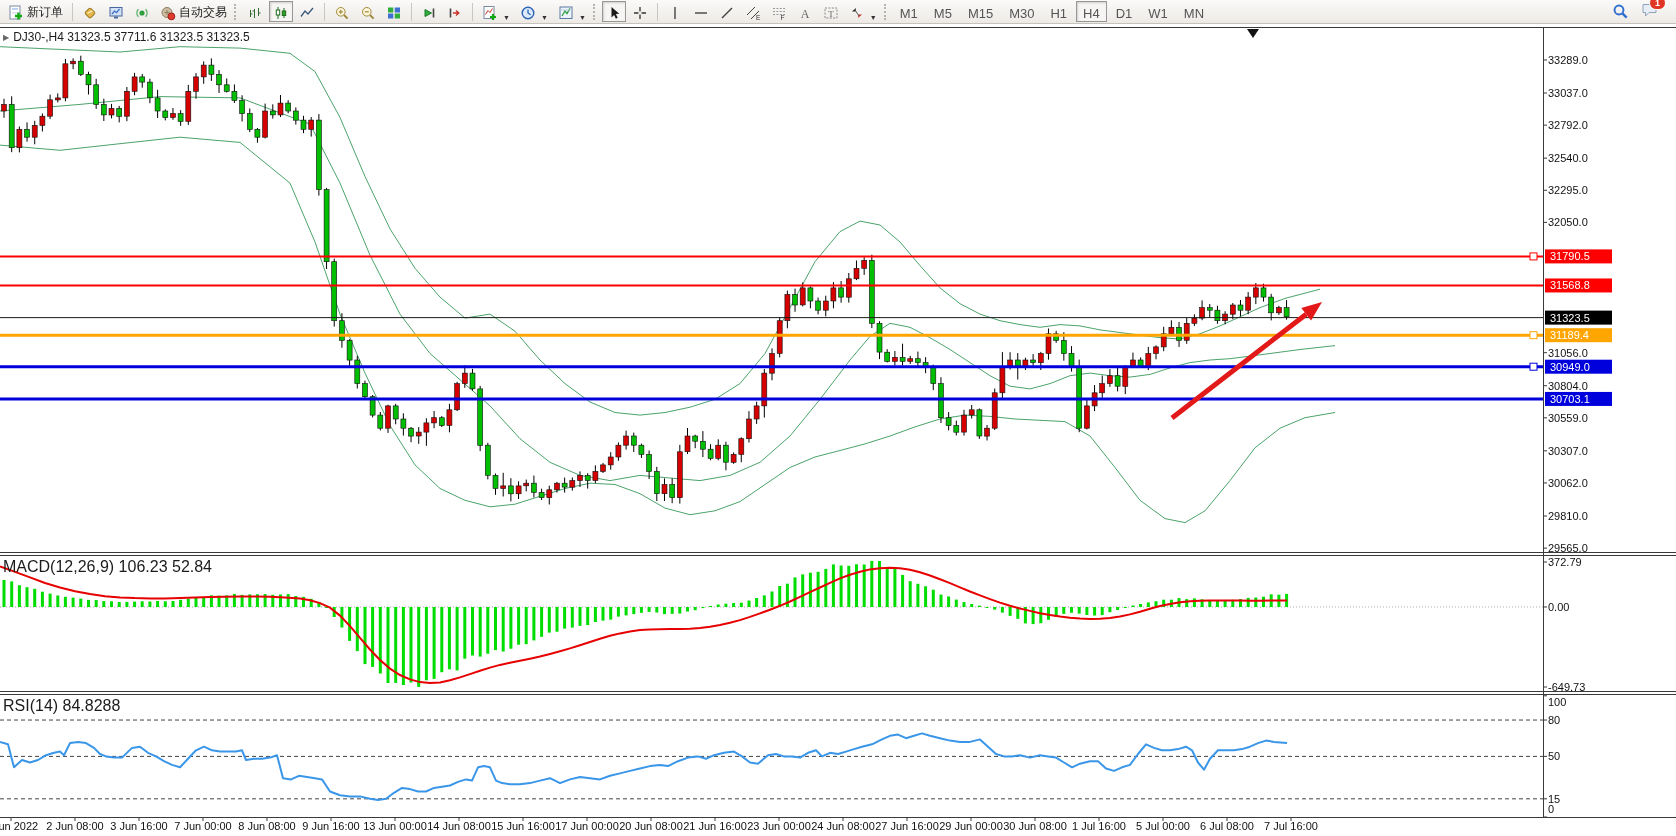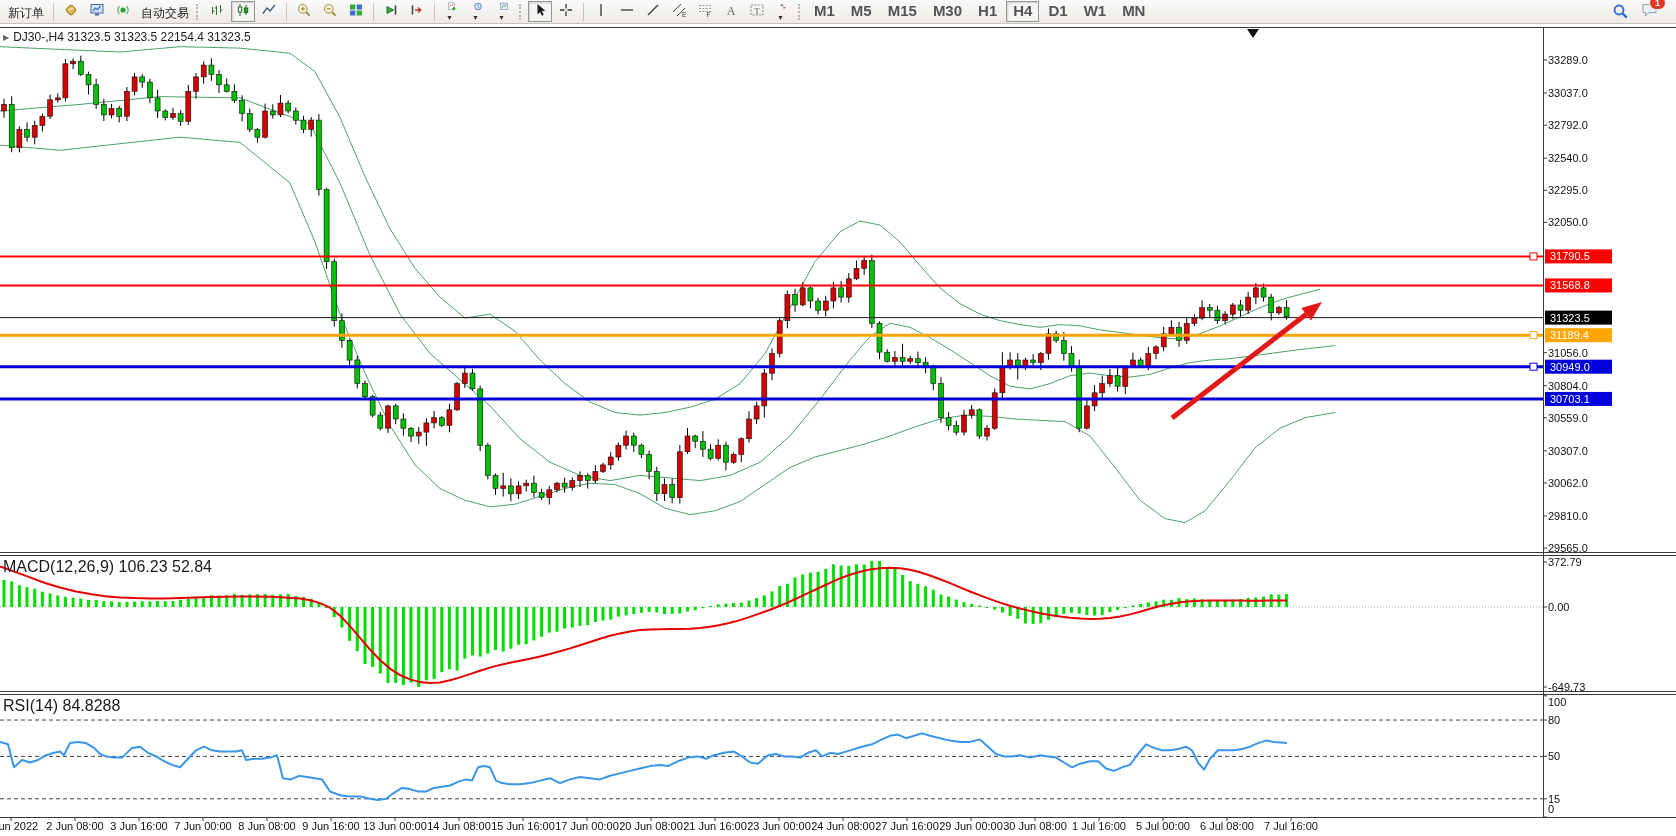--- a/index.html
+++ b/index.html
@@ -2,28 +2,28 @@
 <html><head>
 <meta charset="utf-8">
 <style>
   html,body{margin:0;padding:0;background:#fff;}
   body{width:1676px;height:836px;overflow:hidden;position:relative;
        font-family:"Liberation Sans","DejaVu Sans",sans-serif;}
   
   .tb{position:absolute;top:0;left:0;width:1676px;height:24px;z-index:6;
       background:linear-gradient(#fbfaf9,#edeae6);border-bottom:1px solid #c6c3bf;
       display:flex;align-items:center;padding:0 3px;box-sizing:border-box;}
-  .tbtn{display:flex;align-items:flex-start;gap:3px;height:21px;padding:0 3px;margin:0 1px;
+  .tbtn{display:flex;align-items:flex-end;gap:3px;height:21px;padding:0 3px;margin:0 1px;
         background:transparent;border:1px solid transparent;font-size:12px;color:#222;
-        box-sizing:border-box;white-space:nowrap;cursor:default;flex-direction:column;}
+        box-sizing:border-box;white-space:nowrap;cursor:default;}
   .tbtn.pressed{background:#f6f5f3;border:1px solid #979797;box-shadow:inset 1px 1px 2px #cfcfcf;}
   .tbtn svg{display:block;}
   .sep{width:1px;height:18px;background:#c9c6c2;margin:0 4px;flex:0 0 auto;}
   .grip{width:4px;height:16px;border-left:2px dotted #b8b5b1;margin:0 2px;flex:0 0 auto;}
-  .tf{font-weight:bold;color:#555;font-size:15px;padding:0 6px;}
+  .tf{font-weight:normal;color:#555;font-size:13px;padding:0 6px;}
   .caret{font-size:7px;color:#333;margin-left:2px;}
   .tb-right{margin-left:auto;display:flex;align-items:center;gap:12px;padding-right:14px;}
   .chatwrap{position:relative;}
   .badge{position:absolute;top:-5px;right:-7px;background:#e03424;color:#fff;border:1px solid #fff;
          border-radius:8px;min-width:11px;height:12px;font-size:9px;line-height:12px;
          text-align:center;padding:0 2px;font-weight:bold;}
   
   #chart{position:absolute;left:0;top:0;z-index:1;}
   .ovl{position:absolute;z-index:3;font-size:16px;color:#1b1b1b;white-space:nowrap;}
   #title{left:3px;top:30px;font-size:12px;display:flex;align-items:center;gap:4px;}
@@ -870,16 +870,16 @@
     <text x="1099" y="830" fill="#111111" text-anchor="middle" font-size="11" font-family="Liberation Sans, sans-serif">1 Jul 16:00</text>
     <line x1="1163" y1="817" x2="1163" y2="821" stroke="#3a3a3a"></line>
     <text x="1163" y="830" fill="#111111" text-anchor="middle" font-size="11" font-family="Liberation Sans, sans-serif">5 Jul 00:00</text>
     <line x1="1227" y1="817" x2="1227" y2="821" stroke="#3a3a3a"></line>
     <text x="1227" y="830" fill="#111111" text-anchor="middle" font-size="11" font-family="Liberation Sans, sans-serif">6 Jul 08:00</text>
     <line x1="1291" y1="817" x2="1291" y2="821" stroke="#3a3a3a"></line>
     <text x="1291" y="830" fill="#111111" text-anchor="middle" font-size="11" font-family="Liberation Sans, sans-serif">7 Jul 16:00</text>
   </svg>
 <div class="ovl" id="title">
   <span class="tri">▶</span>
-  <span>DJ30-,H4  31323.5 31323.5 22154.4 31323.5</span>
+  <span>DJ30-,H4  31323.5 37711.6 31323.5 31323.5</span>
 </div>
 <div class="ovl" id="macdL">MACD(12,26,9) 106.23 52.84</div>
 <div class="ovl" id="rsiL">RSI(14) 84.8288</div>
 
 </body></html>

